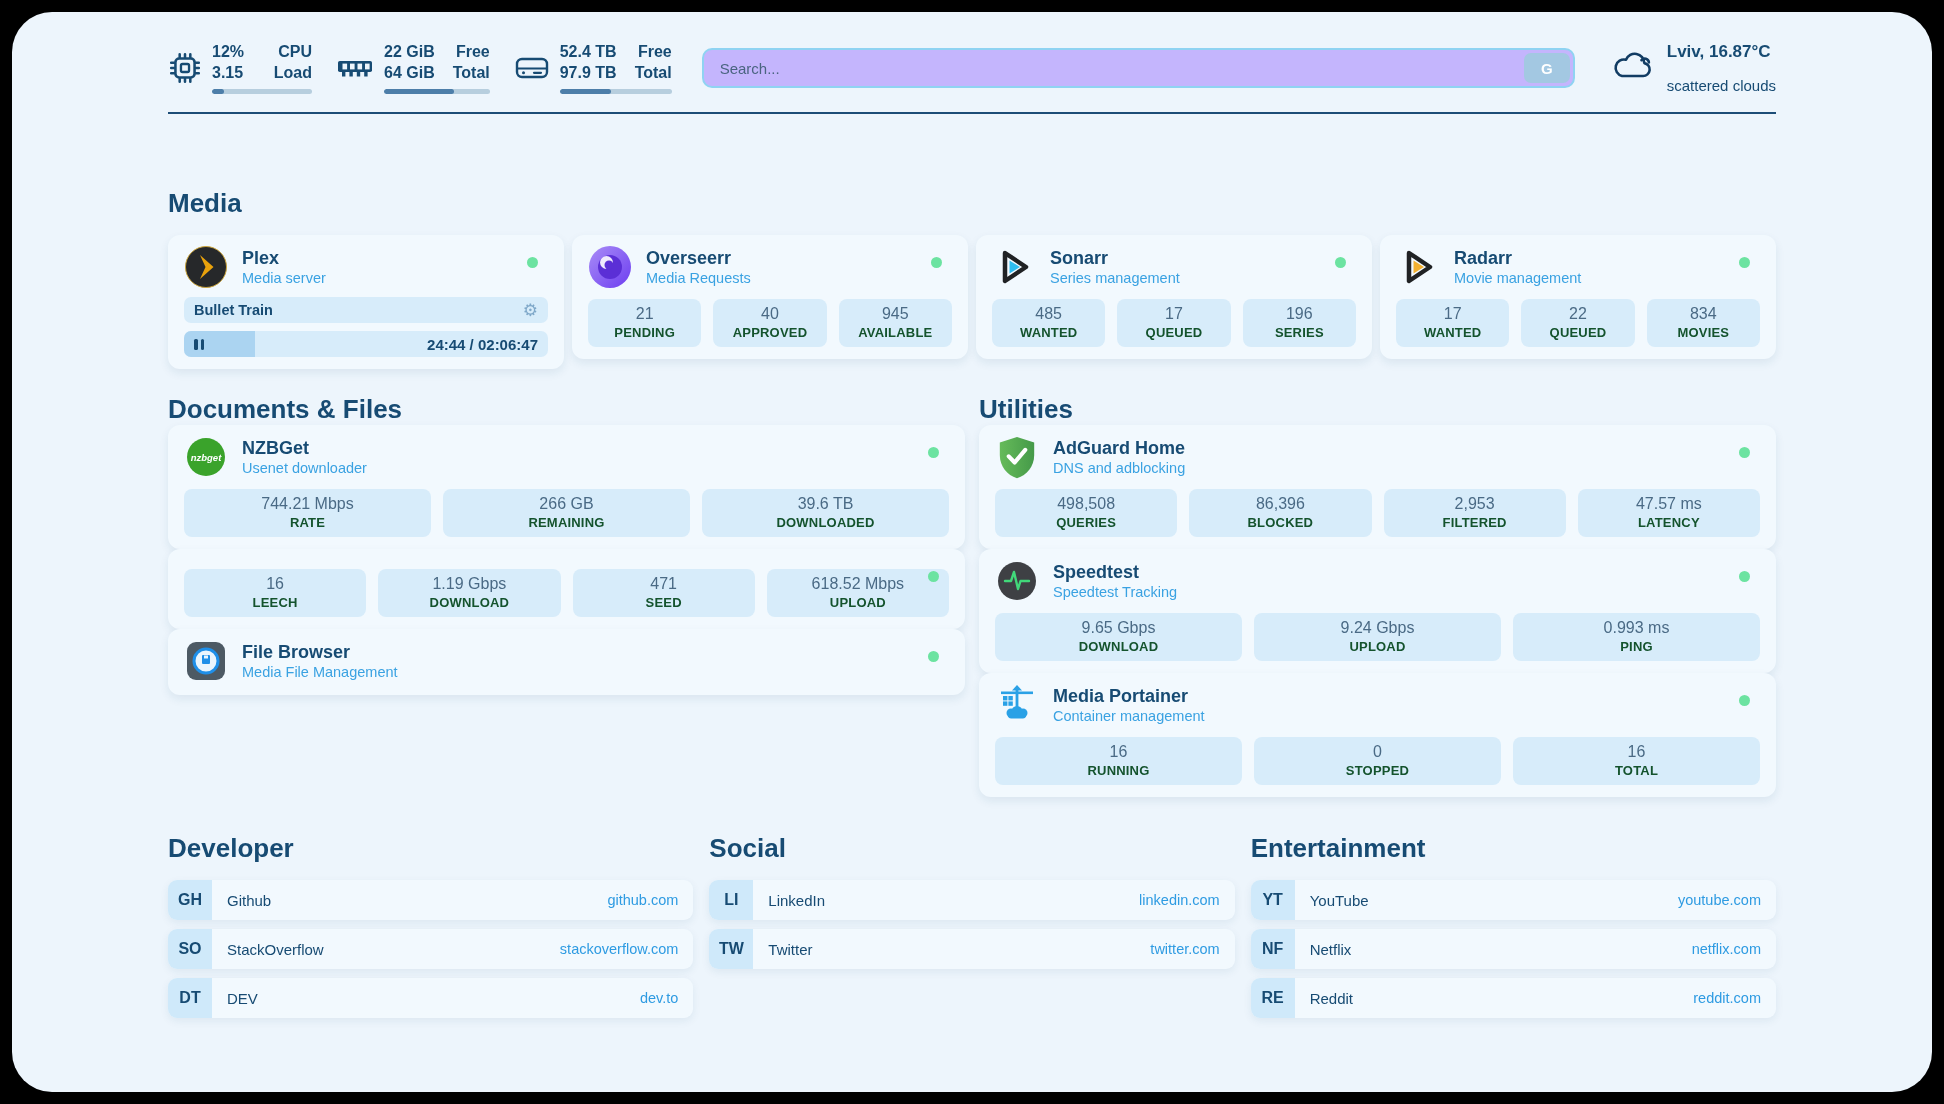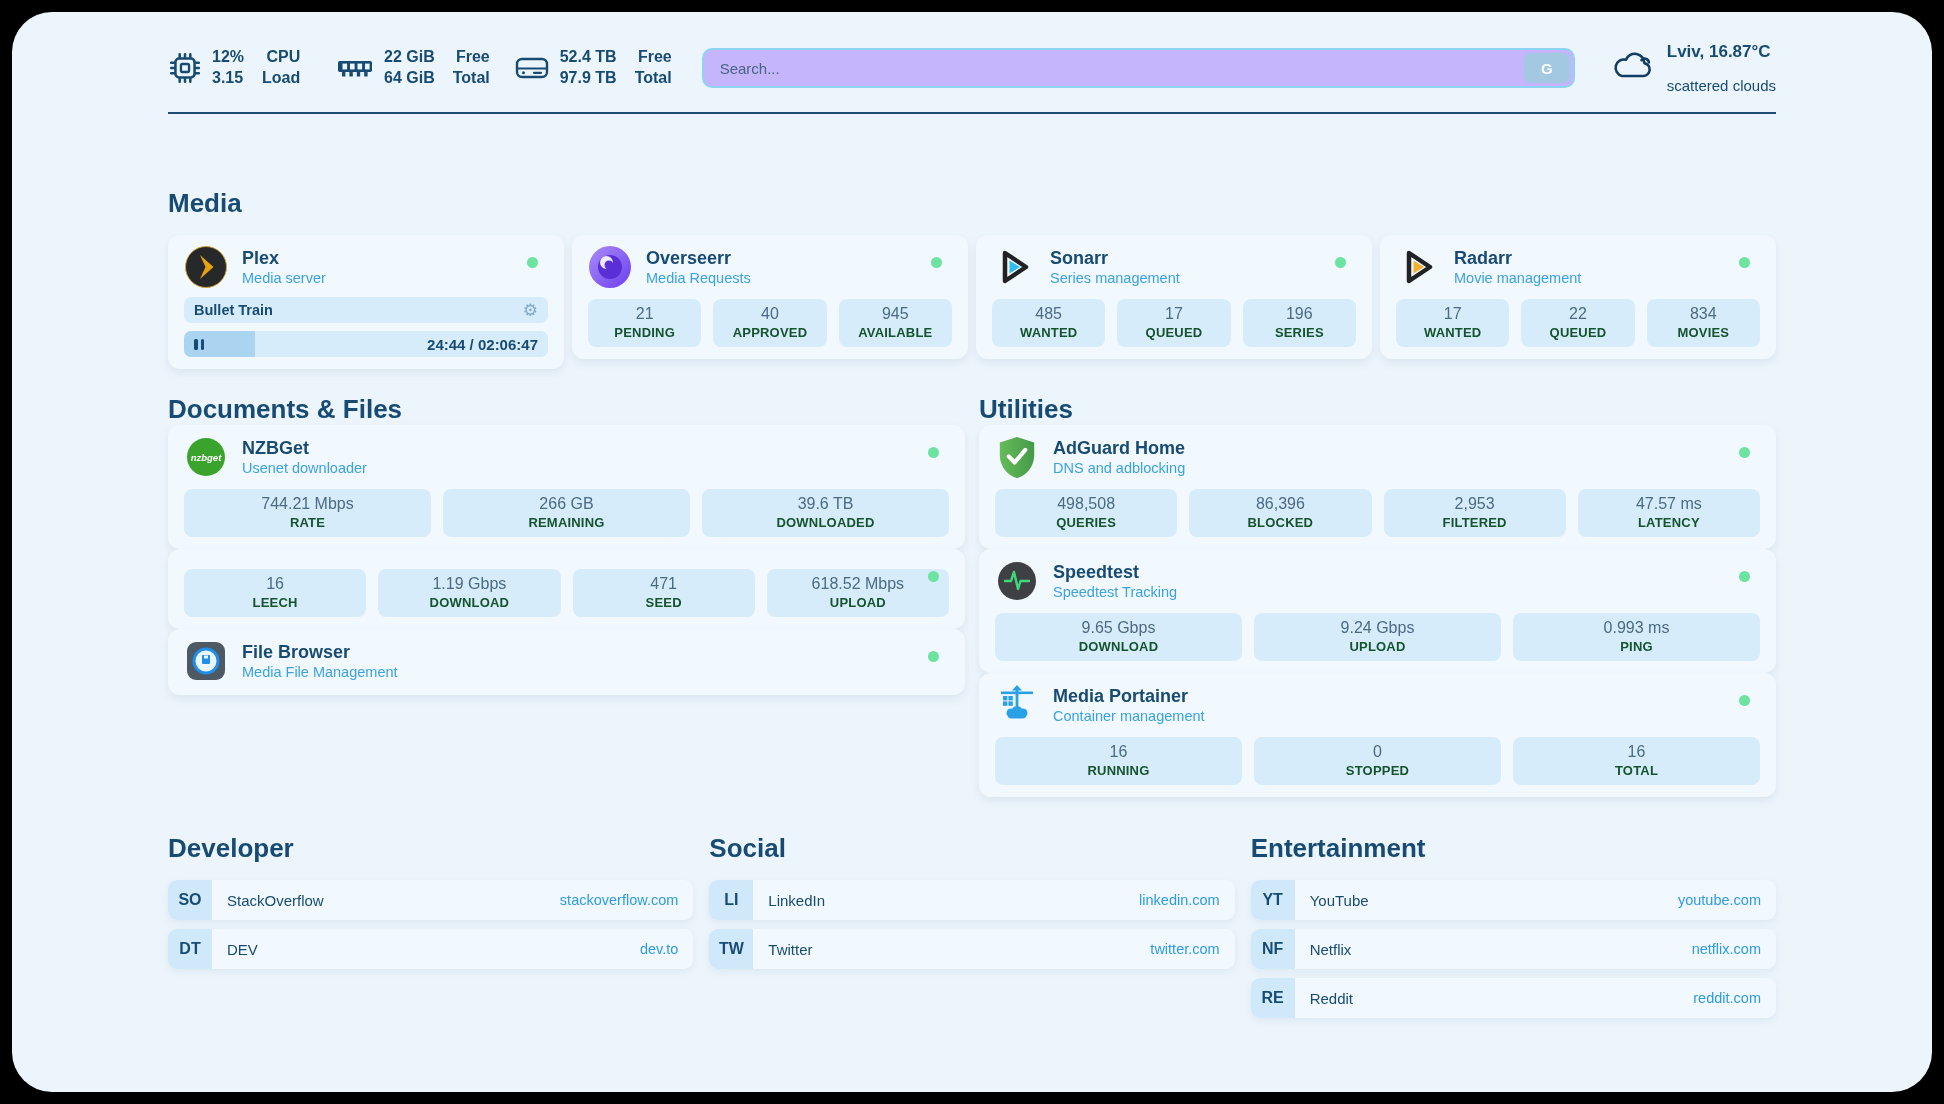--- a/index.html
+++ b/index.html
@@ -12,21 +12,21 @@
   }
   .panel {
     position:absolute; inset:12px; background:#edf5fc;
     border-radius:40px; padding:30px 156px 0; overflow:hidden;
   }
   
   .topbar { display:flex; align-items:center; }
   .sysstats { display:flex; gap:24px; }
   .sysstat { display:flex; align-items:center; gap:10px; }
   .sys-icon svg { display:block; }
-  .sys-body { display:flex; flex-direction:row; min-width:100px; }
+  .sys-body { display:flex; flex-direction:column; min-width:100px; }
   .sys-text { display:flex; justify-content:space-between; gap:18px; font-size:16px; font-weight:700; line-height:1.3; }
   .sys-labels { text-align:right; }
   .sys-bar { height:5px; background:#b7cede; border-radius:3px; margin-top:5px; overflow:hidden; }
   .sys-bar-fill { height:100%; background:#4d7ea9; border-radius:3px; }
   .search-wrap { flex:1; margin:0 36px 0 30px; position:relative; }
   .search-input {
     width:100%; height:40px; border:2px solid #8fd3f2; border-radius:10px;
     background:#c4b5fd; padding:0 62px 0 16px; font-size:15px; color:#174b73; outline:none;
     font-family:inherit;
   }
@@ -520,20 +520,25 @@
           </div>
         </div>
       </div>
     </div>
   </div>
 
   <div class="links-grid">
     <div>
       <h2 class="sec-title">Developer</h2>
       <div class="link-row">
+        <span class="badge">GH</span>
+        <span class="link-name">Github</span>
+        <span class="link-url">github.com</span>
+      </div>
+      <div class="link-row">
         <span class="badge">SO</span>
         <span class="link-name">StackOverflow</span>
         <span class="link-url">stackoverflow.com</span>
       </div>
       <div class="link-row">
         <span class="badge">DT</span>
         <span class="link-name">DEV</span>
         <span class="link-url">dev.to</span>
       </div>
     </div>

